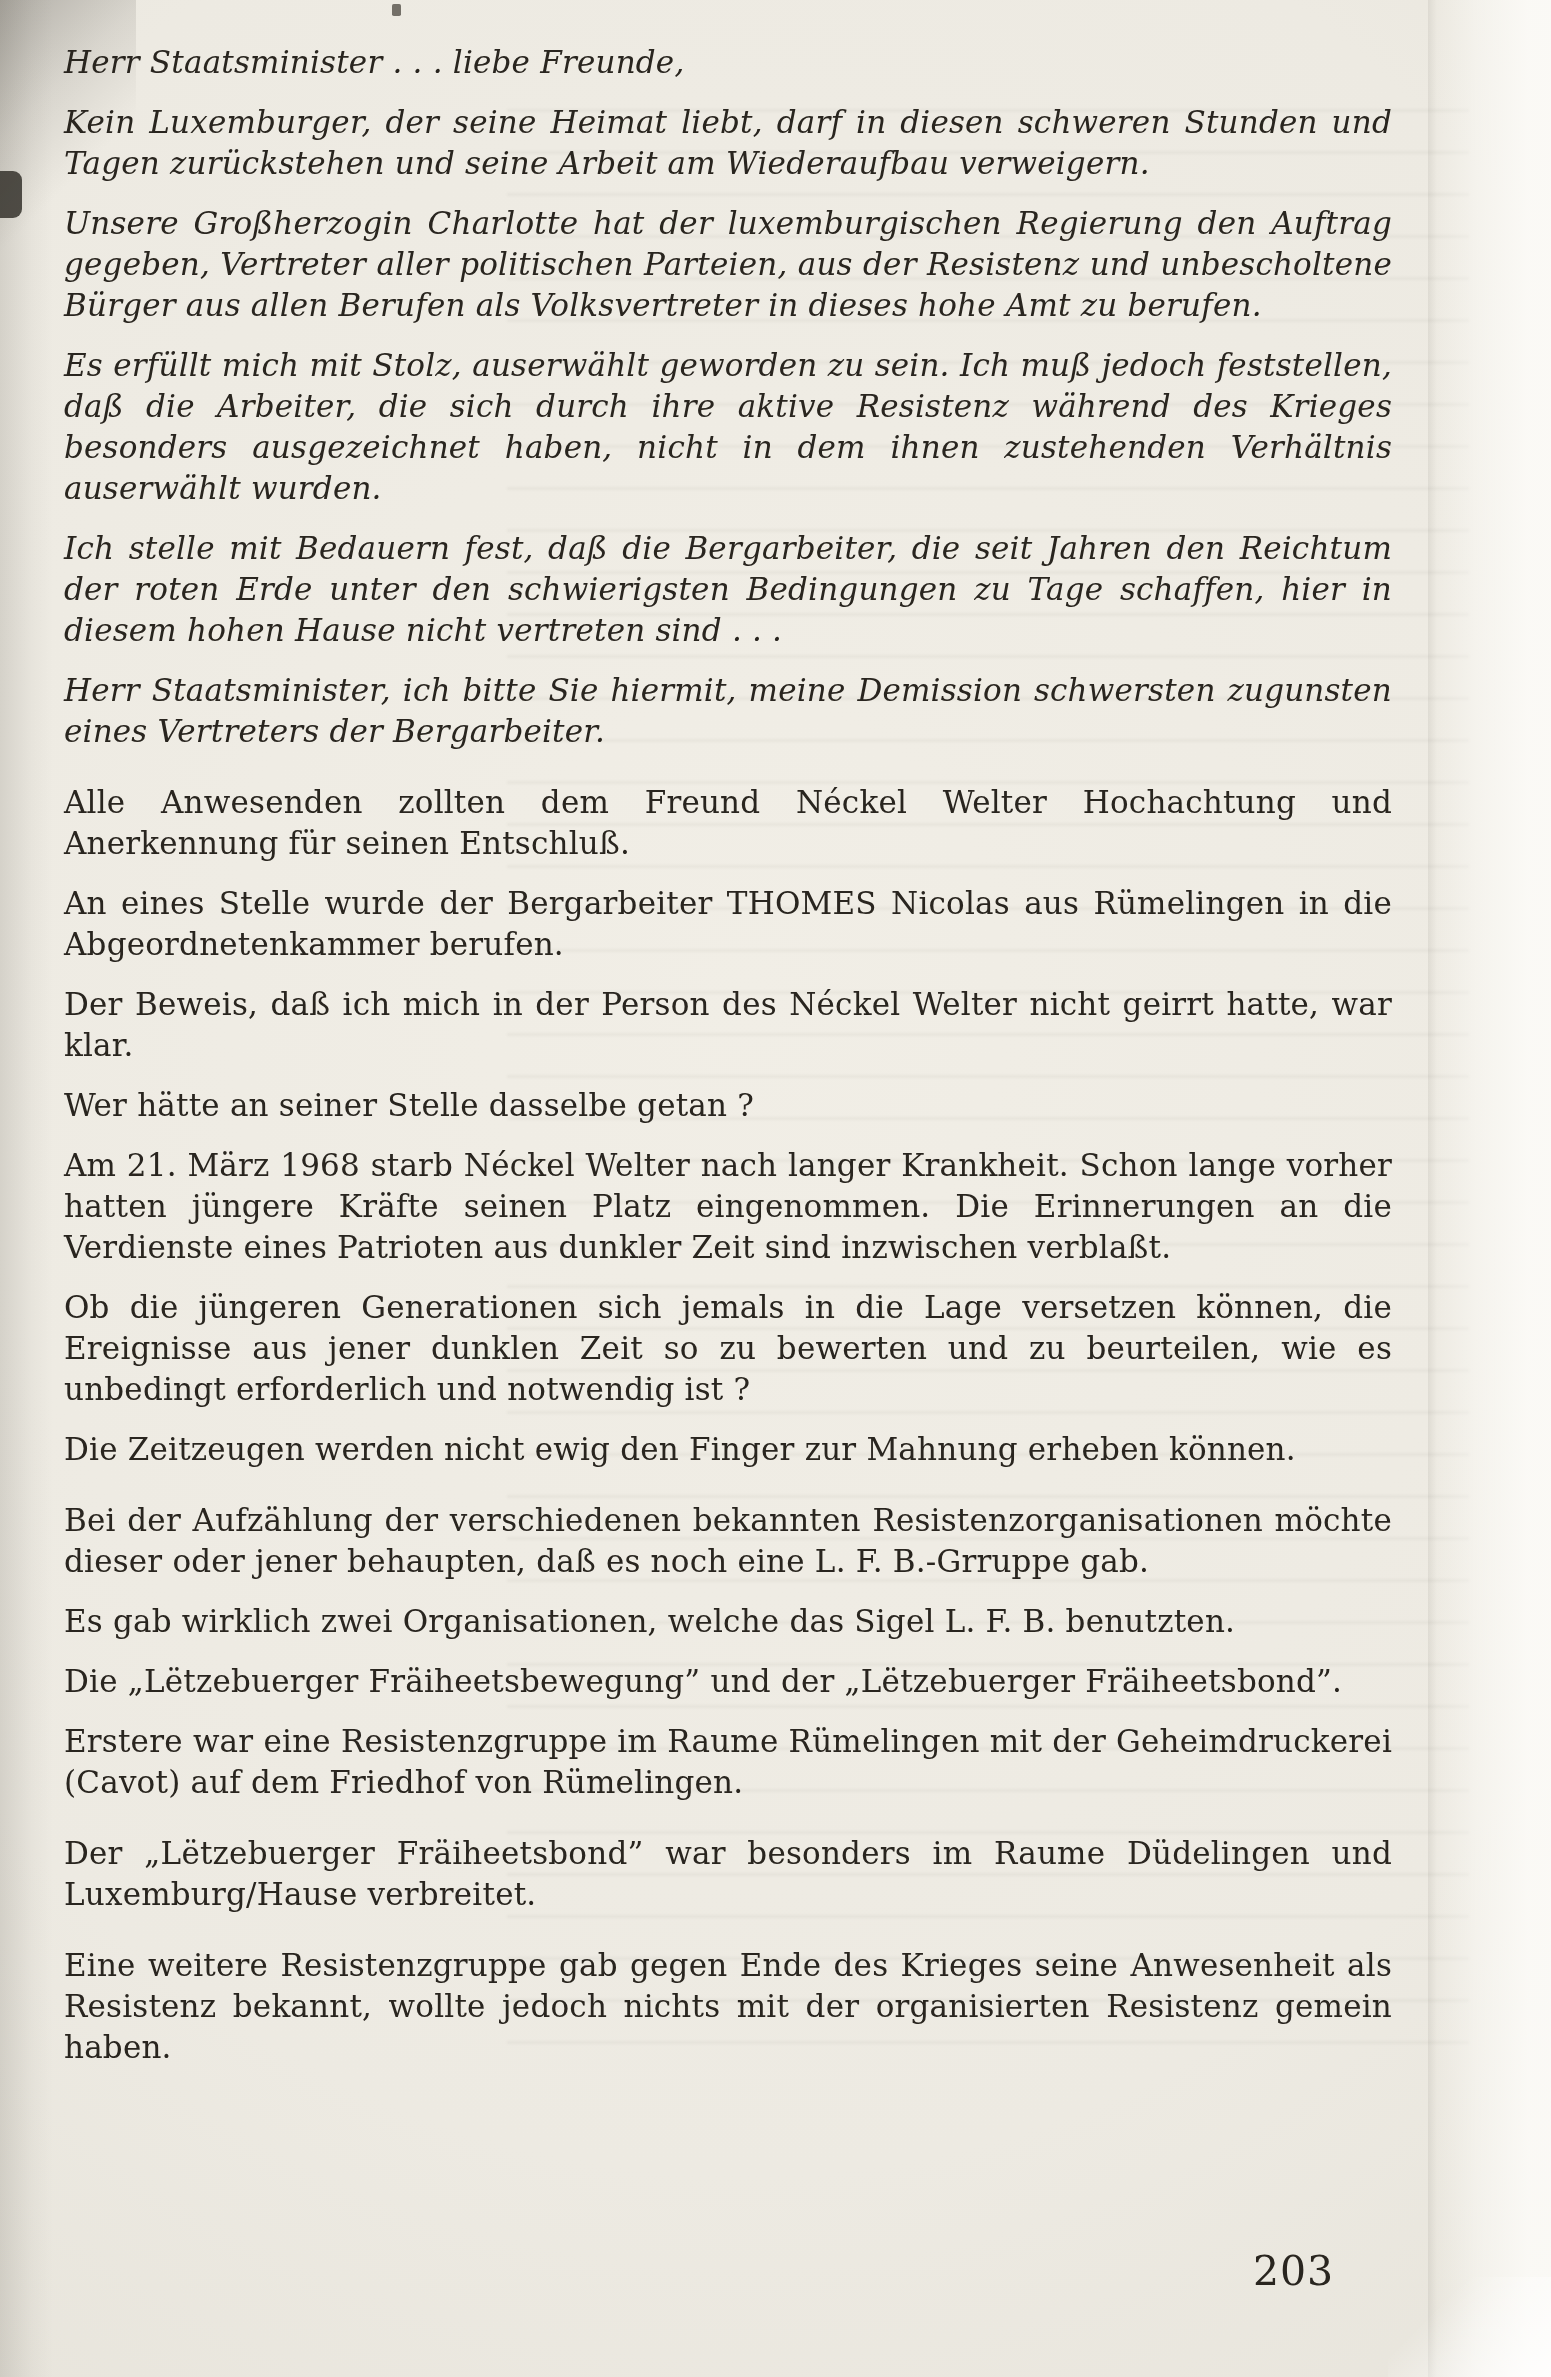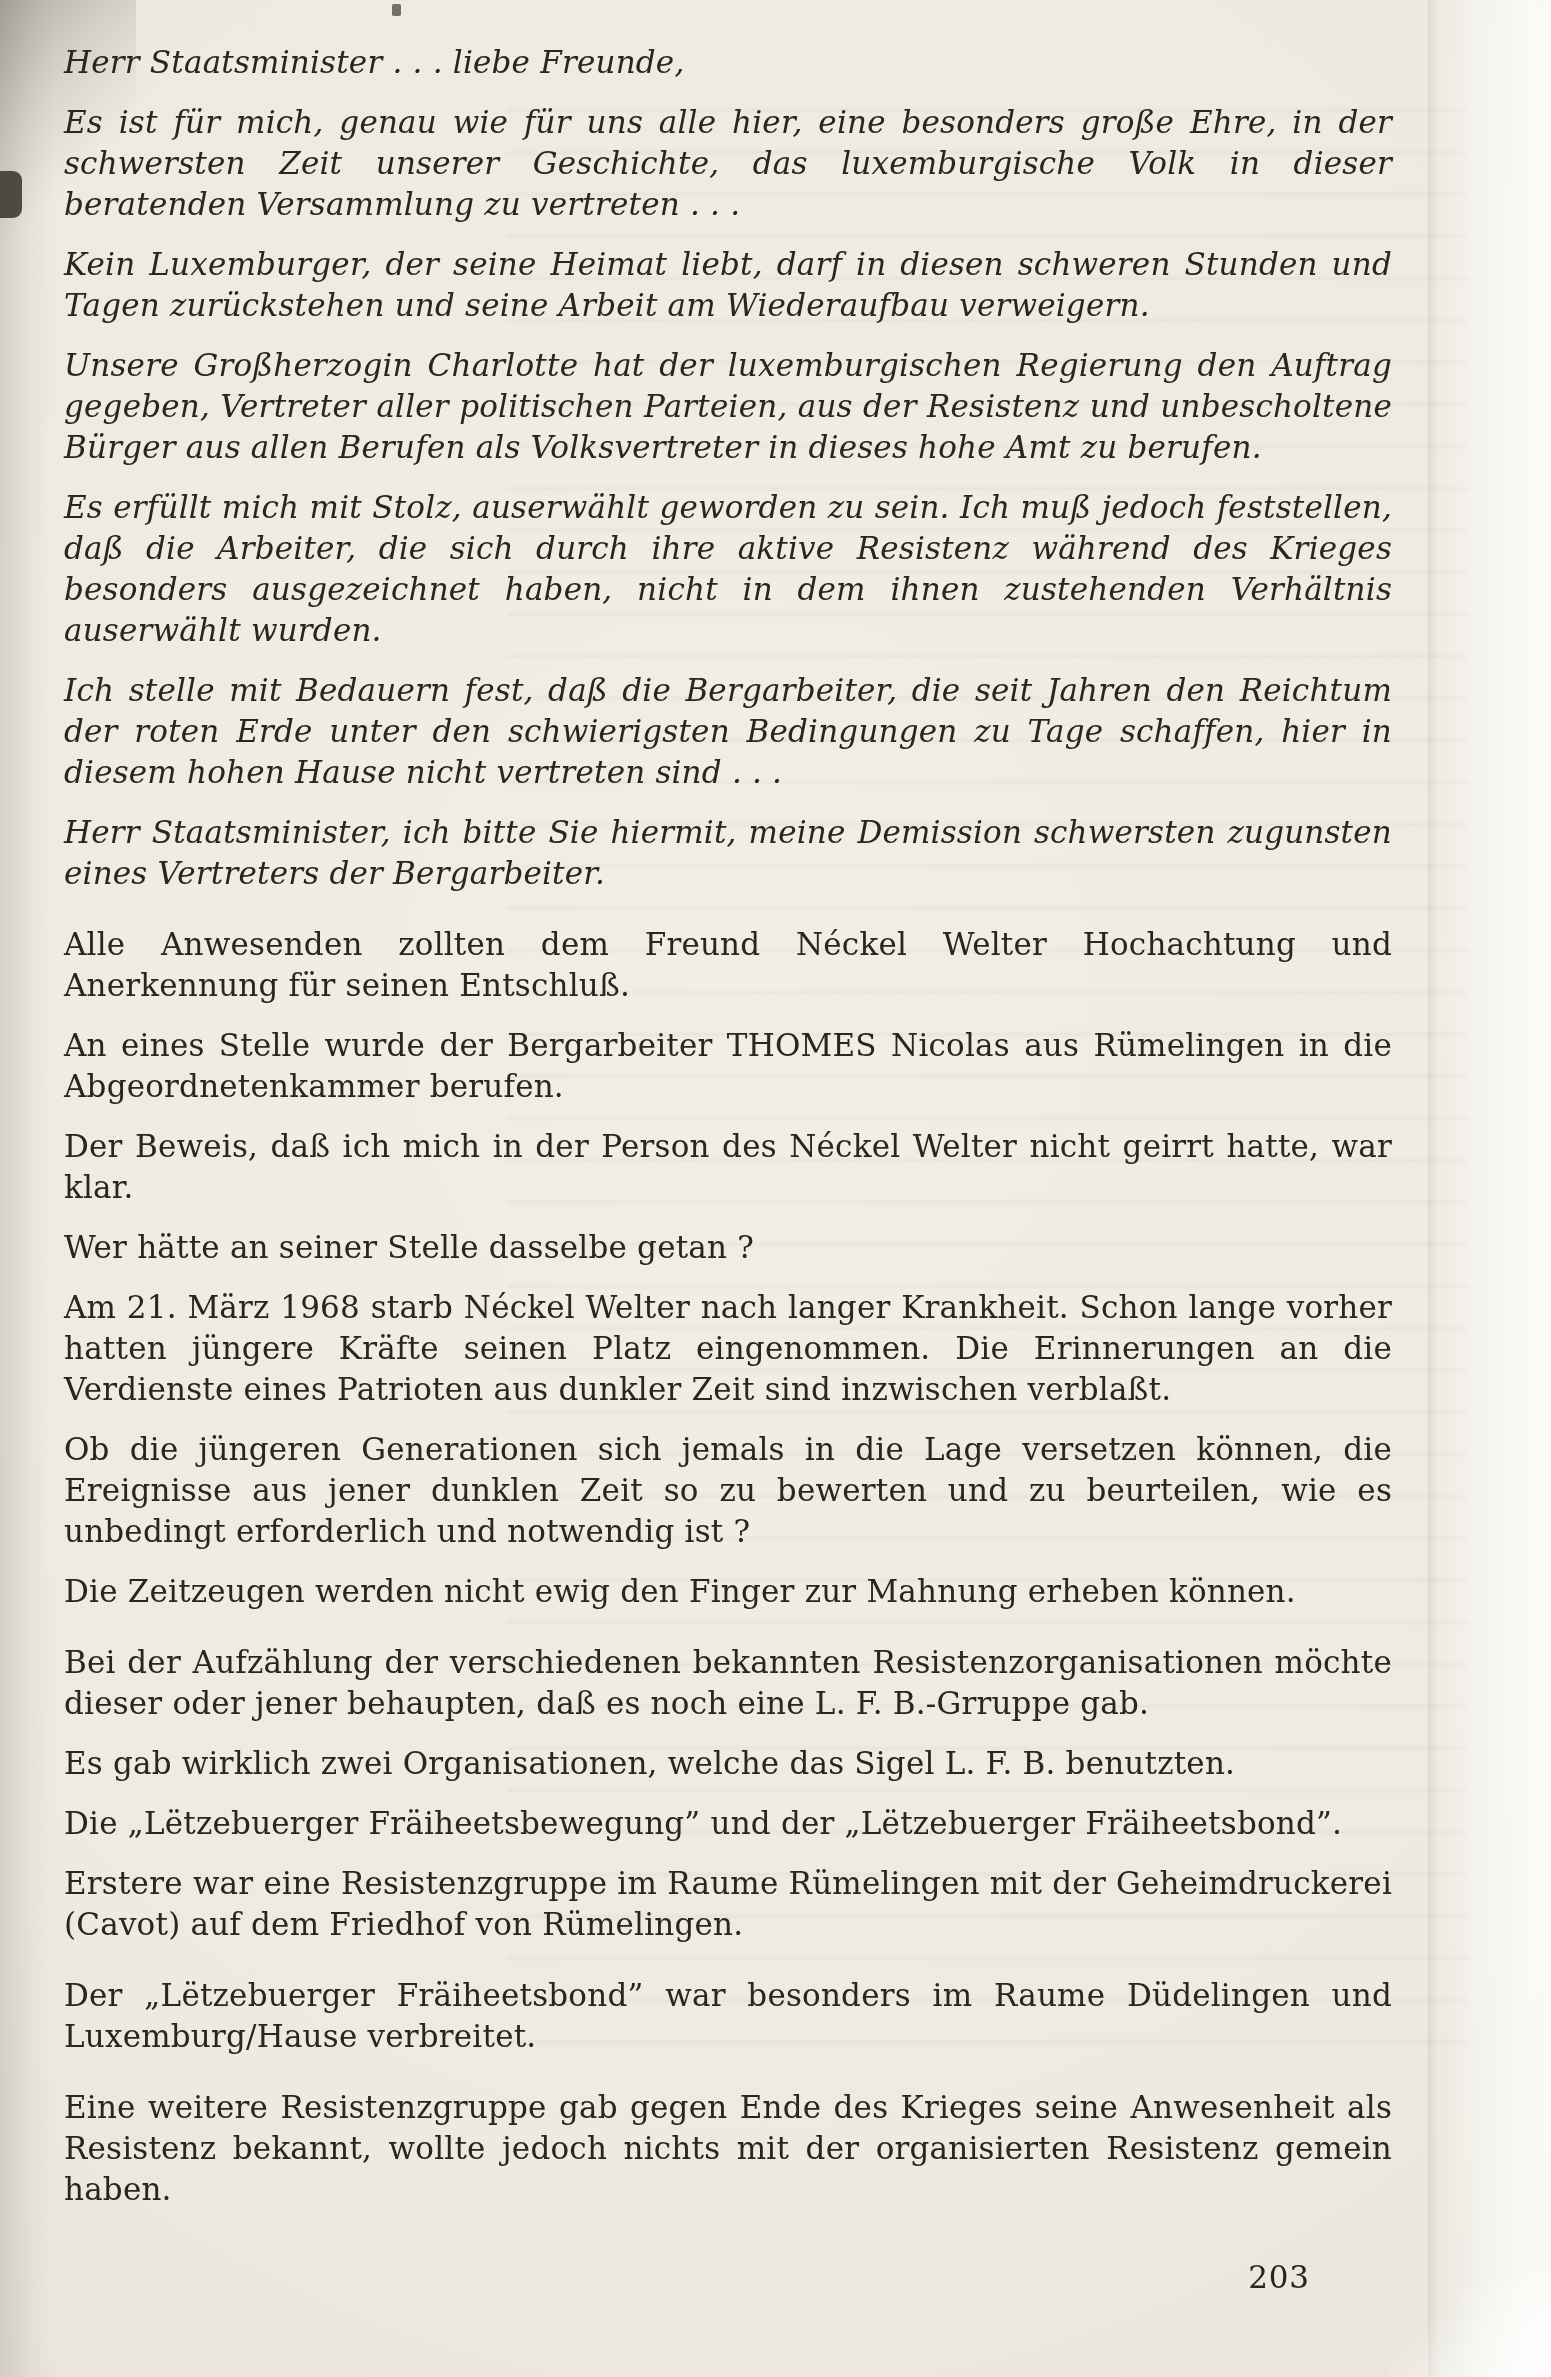--- a/index.html
+++ b/index.html
@@ -97,43 +97,42 @@
     -webkit-hyphens: auto;
   }
   .textcol p.q {
     font-style: italic;
   }
   .textcol p.mt-lg {
     margin-top: 30px;
   }
   .pagenum {
     position: absolute;
-    right: 241px;
+    right: 217px;
     bottom: 82px;
-    font-size: 31px;
+    font-size: 41px;
     letter-spacing: 0.9px;
     color: #29251f;
   }
 </style>
 </head>
 <body>
 
 <div class="scan">
 
   <div class="bleed"></div>
   <div class="corner-shadow"></div>
   <div class="edge-mark"></div>
   <div class="left-shade"></div>
   <div class="right-edge"></div>
   <div class="speck"></div>
   <div class="fold"></div>
 
   <div class="textcol">
     <p class="q">Herr Staatsminister . . . liebe Freunde,</p>
-    <p class="q">Es ist für mich, genau wie für uns alle hier, eine besonders große Ehre, in der schwersten Zeit unserer Geschichte, das luxemburgische Volk in dieser beratenden Versammlung zu vertreten . . .</p>
     <p class="q">Kein Luxemburger, der seine Heimat liebt, darf in diesen schweren Stunden und Tagen zurückstehen und seine Arbeit am Wiederaufbau verweigern.</p>
     <p class="q">Unsere Großherzogin Charlotte hat der luxemburgischen Regierung den Auftrag gegeben, Vertreter aller politischen Parteien, aus der Resistenz und unbescholtene Bürger aus allen Berufen als Volksvertreter in dieses hohe Amt zu berufen.</p>
     <p class="q">Es erfüllt mich mit Stolz, auserwählt geworden zu sein. Ich muß jedoch feststellen, daß die Arbeiter, die sich durch ihre aktive Resistenz während des Krieges besonders ausgezeichnet haben, nicht in dem ihnen zustehenden Verhältnis auserwählt wurden.</p>
     <p class="q">Ich stelle mit Bedauern fest, daß die Bergarbeiter, die seit Jahren den Reichtum der roten Erde unter den schwierigsten Bedingungen zu Tage schaffen, hier in diesem hohen Hause nicht vertreten sind . . .</p>
     <p class="q">Herr Staatsminister, ich bitte Sie hiermit, meine Demission schwersten zugunsten eines Vertreters der Bergarbeiter.</p>
 
     <p class="b mt-lg">Alle Anwesenden zollten dem Freund Néckel Welter Hochachtung und Anerkennung für seinen Entschluß.</p>
     <p class="b">An eines Stelle wurde der Bergarbeiter THOMES Nicolas aus Rümelingen in die Abgeordnetenkammer berufen.</p>
     <p class="b">Der Beweis, daß ich mich in der Person des Néckel Welter nicht geirrt hatte, war klar.</p>
     <p class="b">Wer hätte an seiner Stelle dasselbe getan ?</p>

